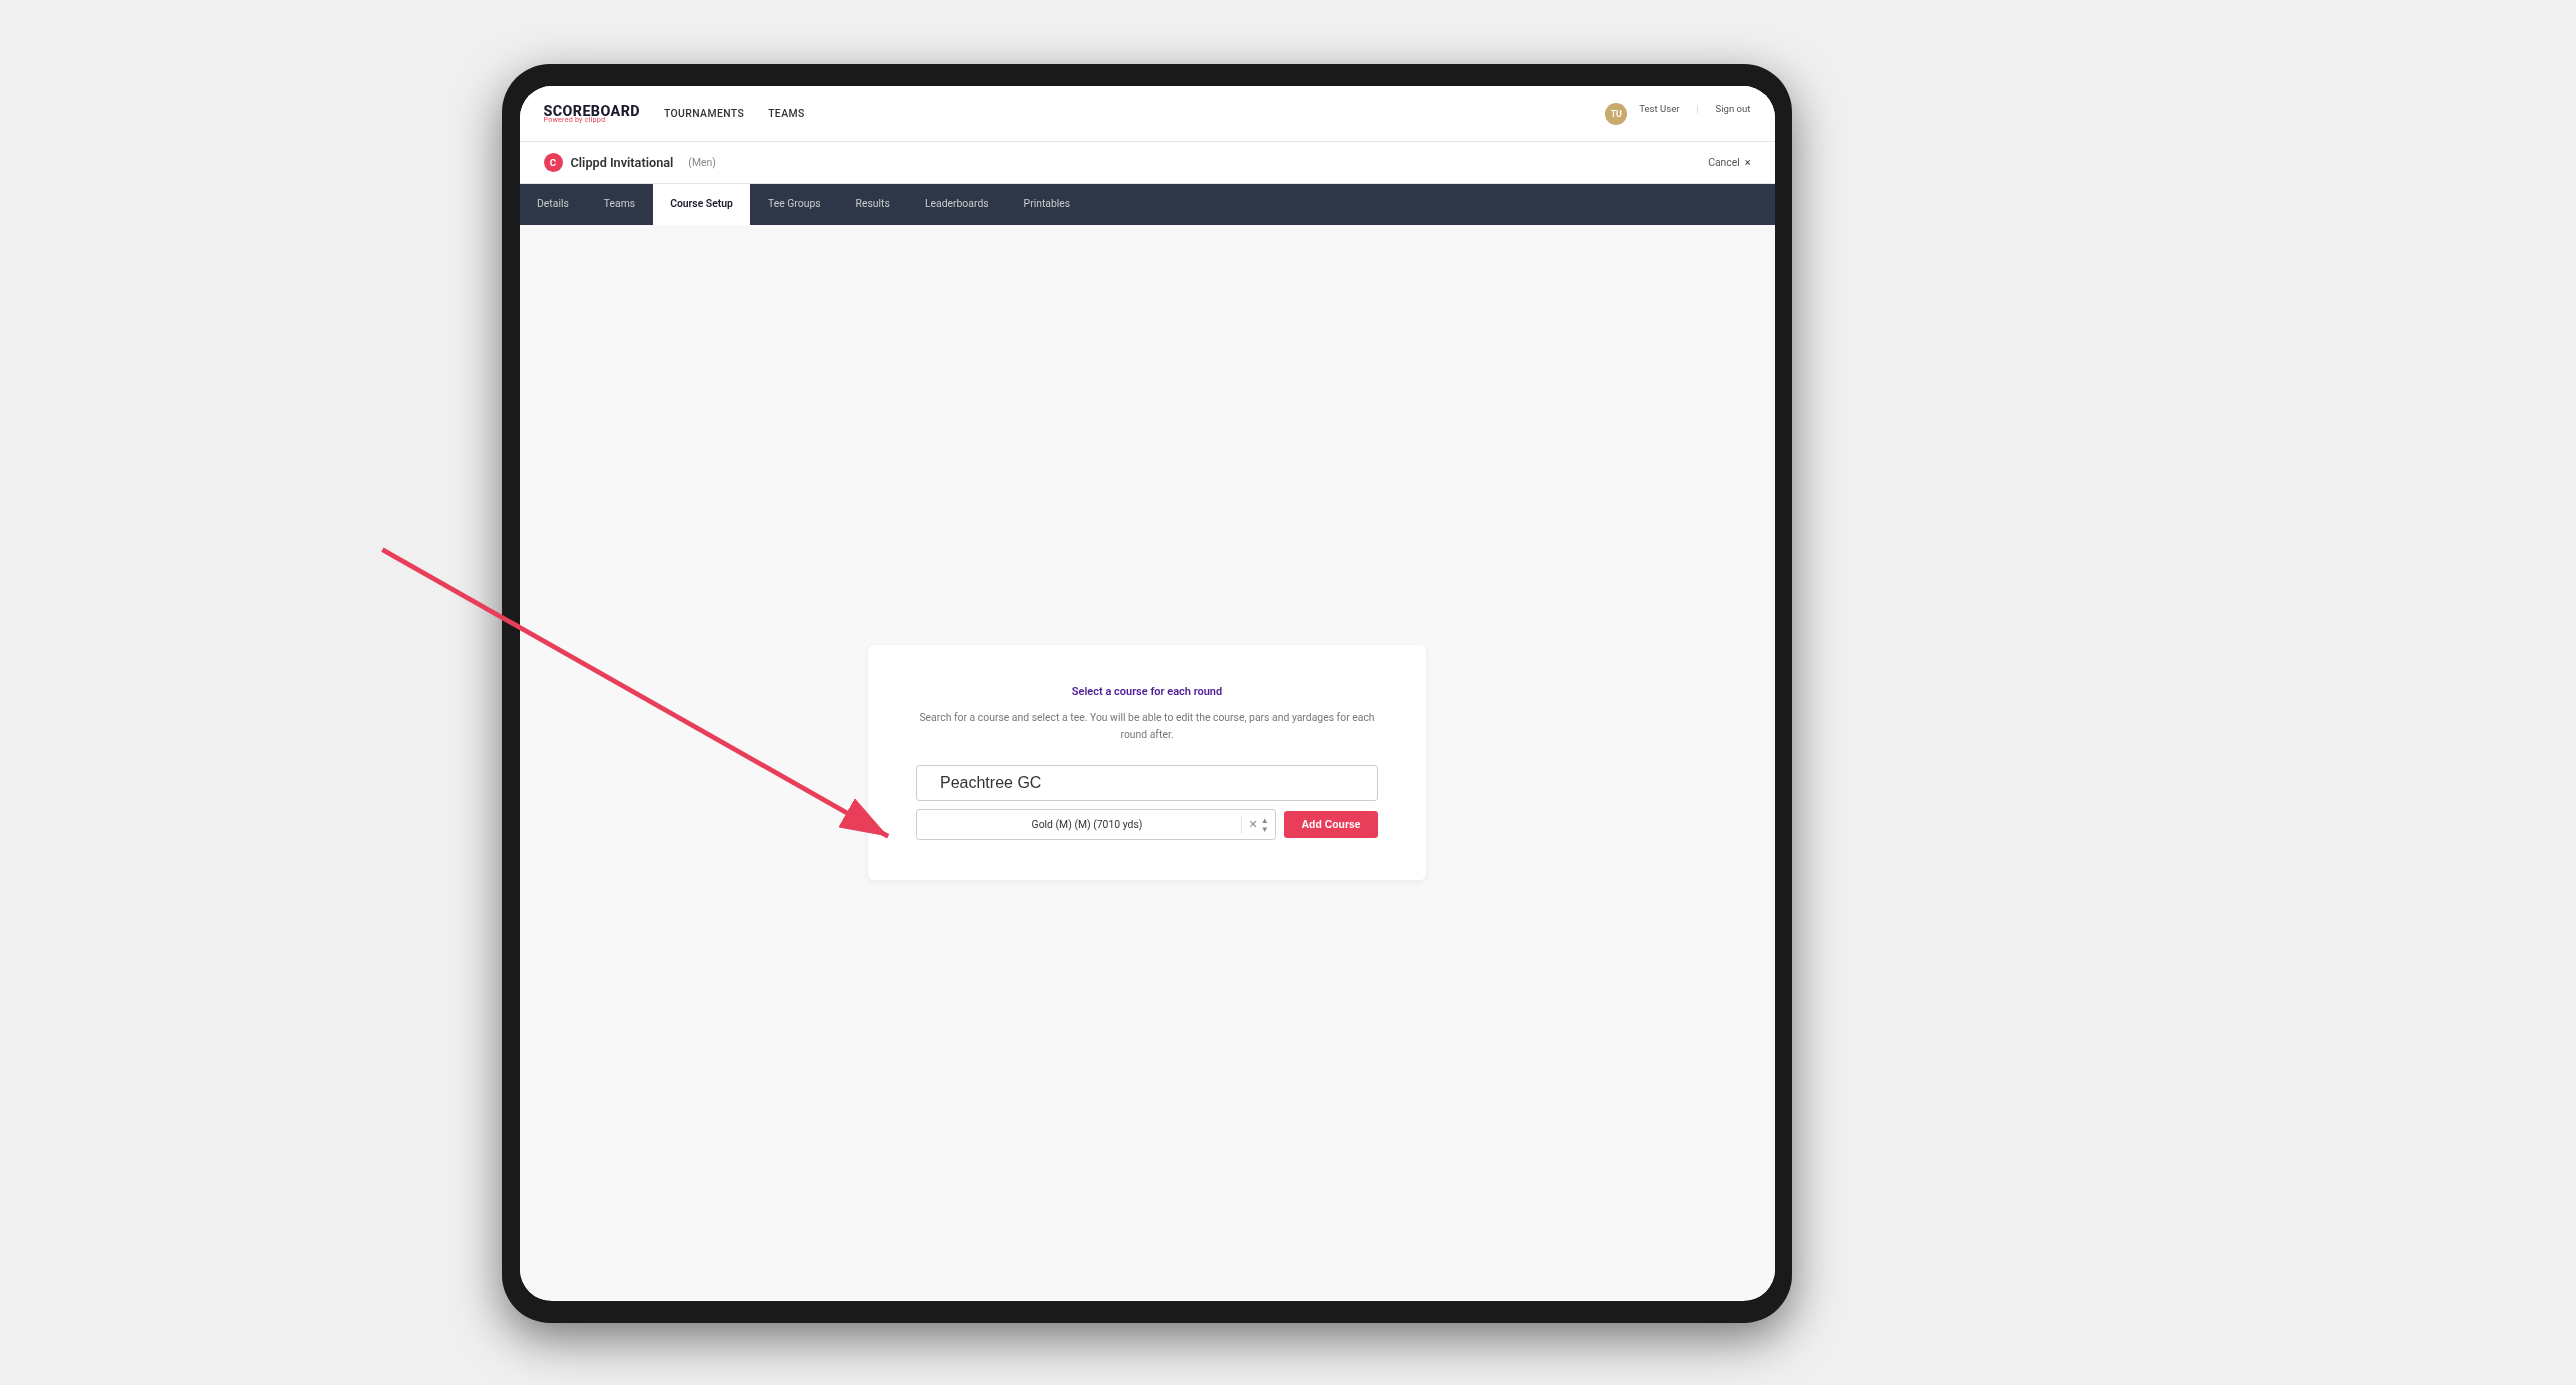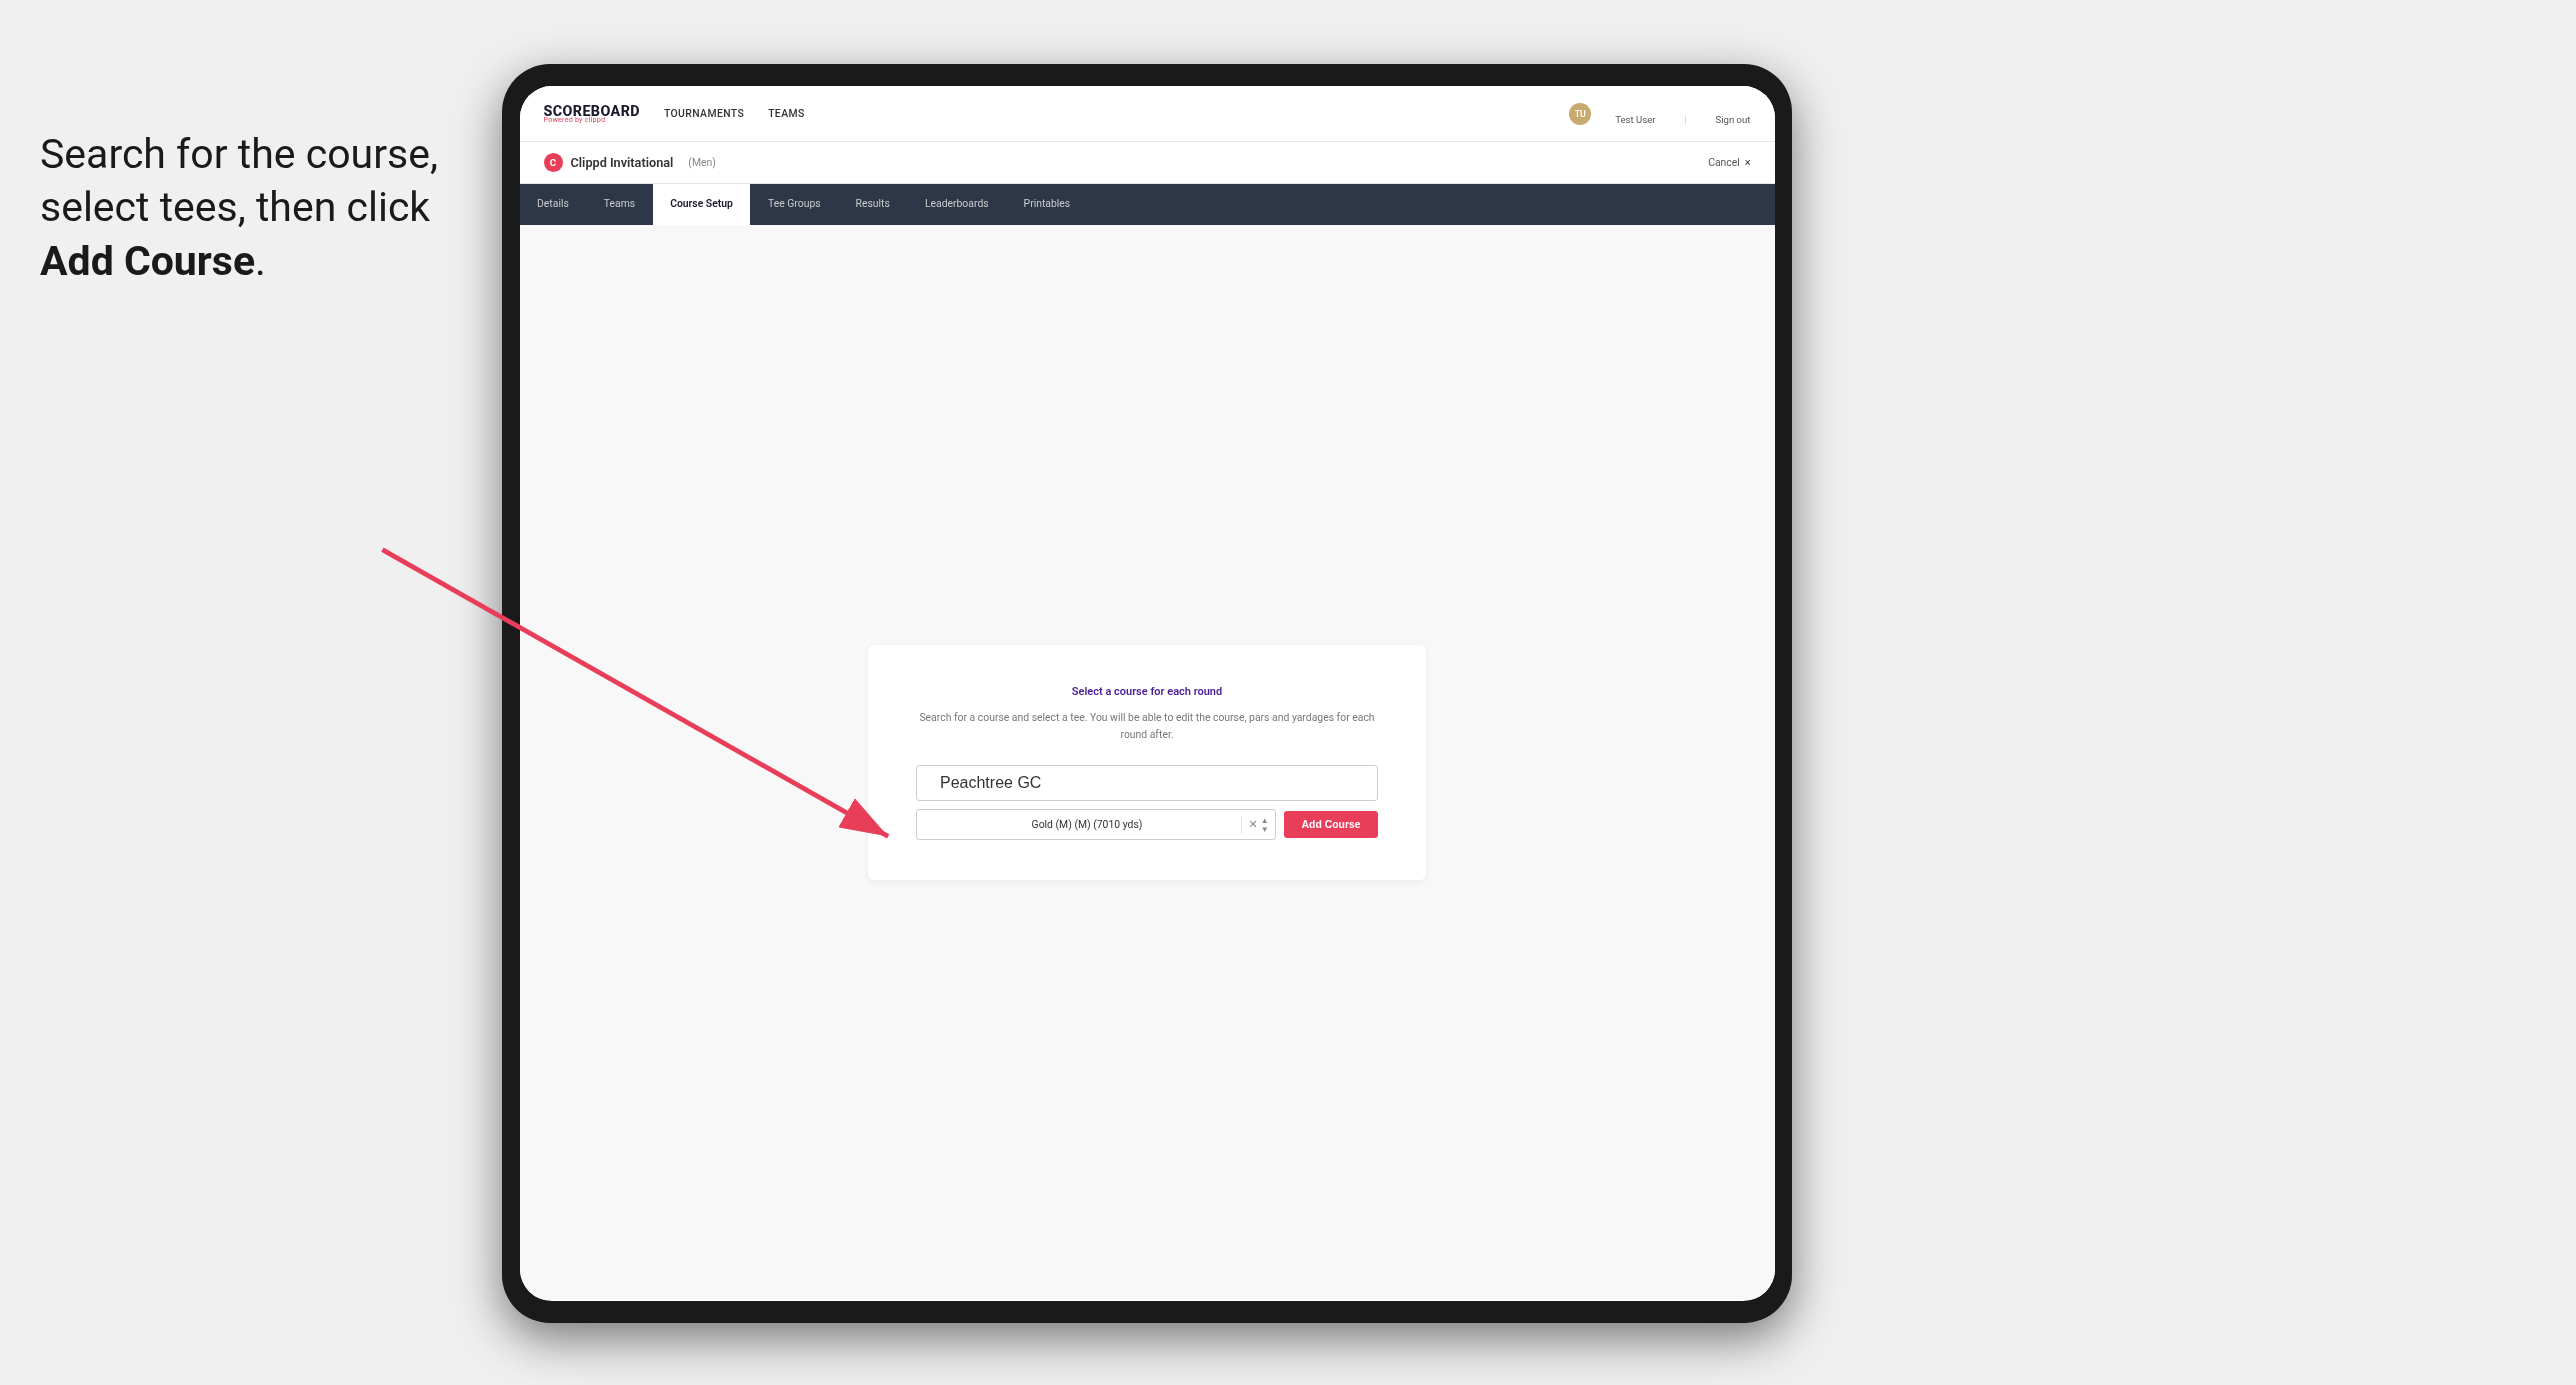--- a/index.html
+++ b/index.html
@@ -94,22 +94,22 @@
     .header-nav-item {
       font-size: 10.4px;
       color: #333;
       font-weight: 500;
       cursor: pointer;
       text-transform: uppercase;
       letter-spacing: 0.4px;
     }
     .header-right {
       display: flex;
-      align-items: flex-end;
-      gap: 24px;
+      align-items: flex-start;
+      gap: 12px;
       font-size: 9.6px;
       color: #555;
     }
     .user-avatar {
       width: 22px;
       height: 22px;
       background: #c8a96e;
       border-radius: 50%;
       display: flex;
       align-items: center;
@@ -299,23 +299,20 @@
       top: 0;
       width: 100%;
       height: 100%;
       pointer-events: none;
     }
   </style>
 </head>
 <body>
 
 <div class="annotation-area">
-  <p class="annotation-text">
-    Search for the course, select tees, then click <strong>Add Course</strong>.
-  </p>
 </div>
 
 <div class="tablet-frame">
   <div class="tablet-screen">
 
     <div class="app-header">
       <div class="header-left-group">
         <div class="logo-area">
           <div>
             <span class="logo-text">SCOREBOARD</span>

